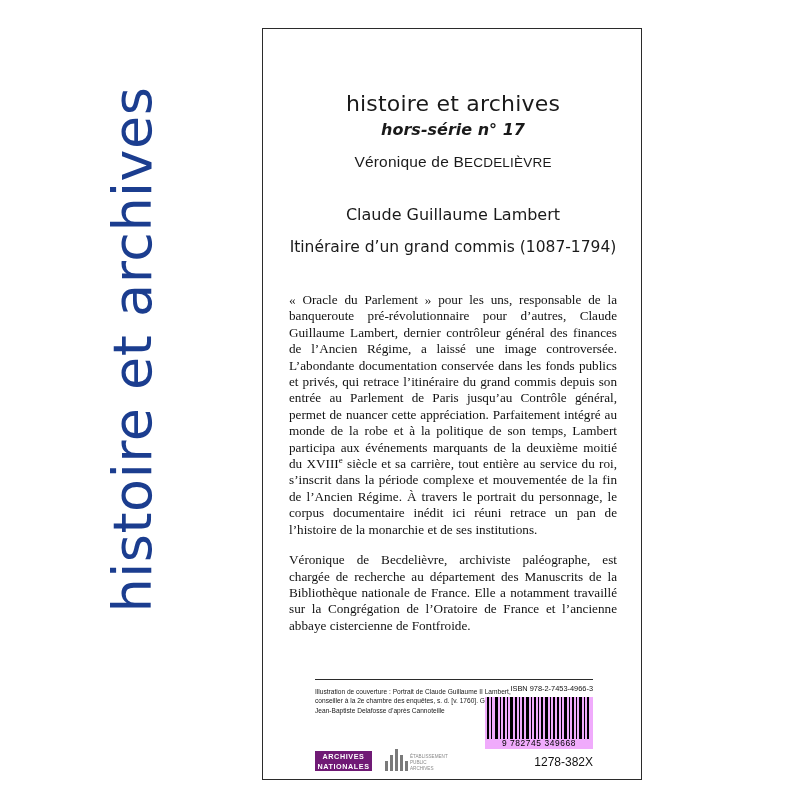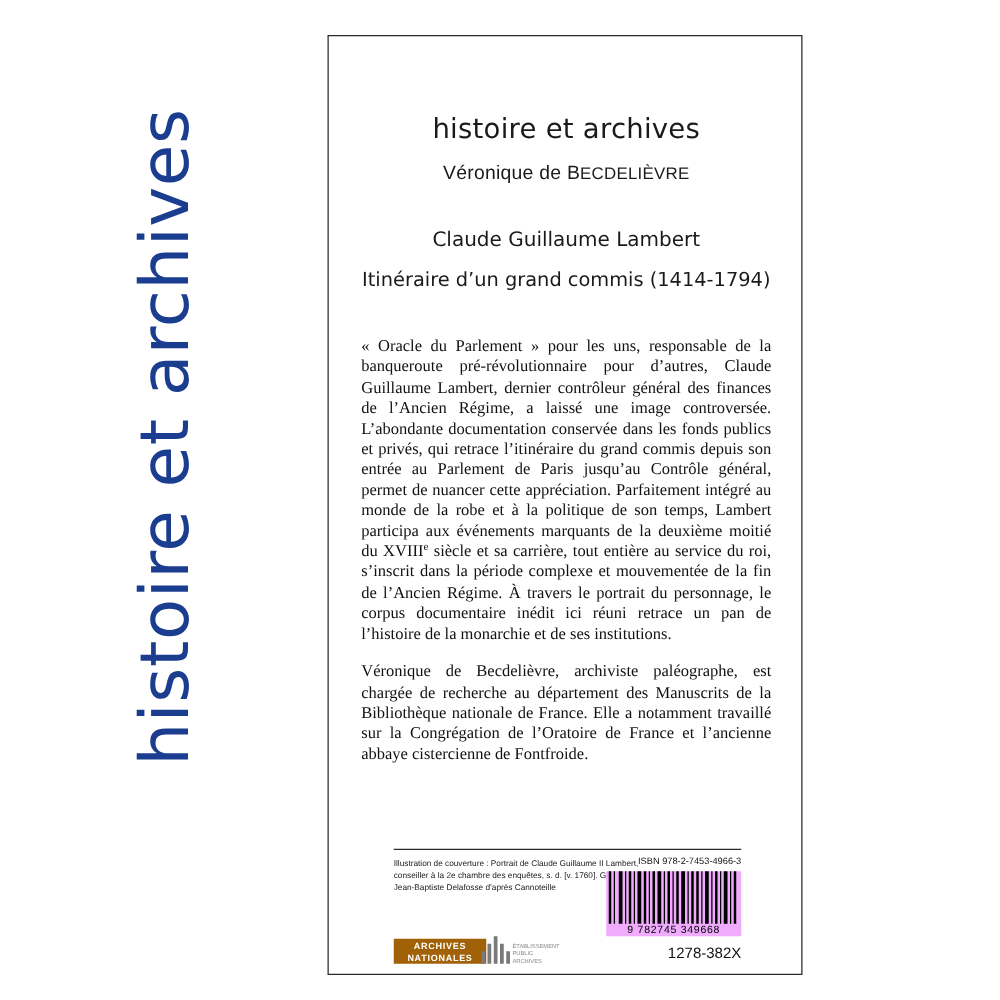--- a/index.html
+++ b/index.html
@@ -189,23 +189,23 @@
     font-family: "Liberation Sans", sans-serif;
     font-size: 8.4px;
     letter-spacing: 0.6px;
     color: #000;
   }
 
   .logo-an {
     position: absolute;
     left: 26px;
     top: 722px;
-    width: 74px;
+    width: 57px;
     height: 20px;
-    background: #a16207;
+    background: #701a75;
     color: #ffffff;
     font-family: "Liberation Sans", sans-serif;
     font-size: 7.2px;
     font-weight: 700;
     letter-spacing: 0.6px;
     line-height: 9.6px;
     text-align: center;
     padding-top: 1px;
     box-sizing: border-box;
   }
@@ -254,23 +254,24 @@
 
   <div class="spine">
     <div class="spine-text">histoire et archives</div>
   </div>
 
   <div class="cover">
     <div class="cover-inner">
 
       <div class="title-block">
         <div class="series-title">histoire et archives</div>
+        <div class="series-sub">hors-série n° 17</div>
         <div class="author"><span>Véronique de </span><span class="cap">B</span><span class="smallcaps">ECDELIÈVRE</span></div>
         <div class="work-title">Claude Guillaume Lambert</div>
-        <div class="subtitle-2">Itinéraire d’un grand commis (1414-1794)</div>
+        <div class="subtitle-2">Itinéraire d’un grand commis (1087-1794)</div>
       </div>
 
       <div class="blurb">
         <p><span>« Oracle du Parlement » pour les uns, responsable de la banqueroute pré-révolutionnaire pour d’autres, Claude Guillaume Lambert, dernier contrôleur général des finances de l’Ancien Régime, a laissé une image controversée. L’abondante documentation conservée dans les fonds publics et privés, qui retrace l’itinéraire du grand commis depuis son entrée au Parlement de Paris jusqu’au Contrôle général, permet de nuancer cette appréciation. Parfaitement intégré au monde de la robe et à la politique de son temps, Lambert participa aux événements marquants de la deuxième moitié du </span><span class="sc">XVIII</span><sup>e</sup><span> siècle et sa carrière, tout entière au service du roi, s’inscrit dans la période complexe et mouvementée de la fin de l’Ancien Régime. À travers le portrait du personnage, le corpus documentaire inédit ici réuni retrace un pan de l’histoire de la monarchie et de ses institutions.</span></p>
         <p>Véronique de Becdelièvre, archiviste paléographe, est chargée de recherche au département des Manuscrits de la Bibliothèque nationale de France. Elle a notamment travaillé sur la Congrégation de l’Oratoire de France et l’ancienne abbaye cistercienne de Fontfroide.</p>
       </div>
 
       <div class="rule"></div>
 
       <div class="credit">Illustration de couverture :

